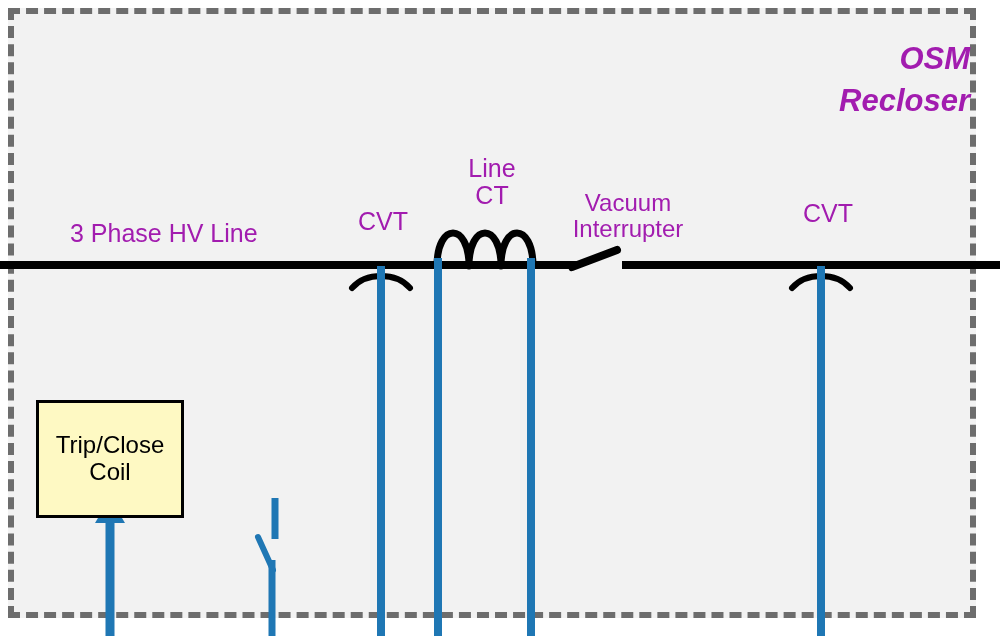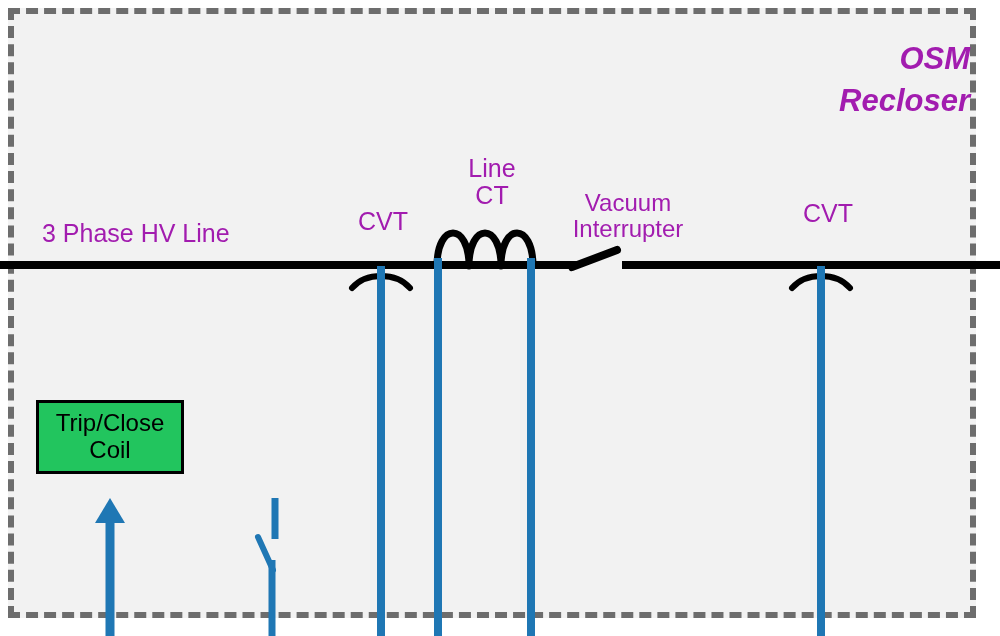--- a/index.html
+++ b/index.html
@@ -53,22 +53,22 @@
     text-align: right;
     line-height: 1.35;
   }
   .lbl-aux       { left: 231px; top: 422px; font-size: 25px; text-align: center; width: 118px; }
   
   #coil-box {
     position: absolute;
     left: 36px;
     top: 400px;
     width: 148px;
-    height: 74px;
-    background: #22c55e;
+    height: 118px;
+    background: #fef9c3;
     border: 3px solid #000000;
     box-sizing: border-box;
     display: flex;
     align-items: center;
     justify-content: center;
   }
   #coil-box .coil-text {
     font-size: 24px;
     color: #000000;
     text-align: center;
@@ -105,21 +105,21 @@
     <line x1="110" y1="636" x2="110" y2="515" stroke="#1f77b4" stroke-width="9"></line>
     <polygon points="110,498 95,523 125,523" fill="#1f77b4"></polygon>
 
     <line x1="275" y1="498" x2="275" y2="539" stroke="#1f77b4" stroke-width="7" stroke-linecap="butt"></line>
     <line x1="258" y1="537" x2="273" y2="570" stroke="#1f77b4" stroke-width="6" stroke-linecap="round"></line>
     <line x1="272" y1="560" x2="272" y2="636" stroke="#1f77b4" stroke-width="7"></line>
   </svg>
 
   <div class="label lbl-osm" style="white-space: pre-line;"><span>OSM</span><br><span>Recloser</span></div>
 
-  <div class="label lbl-hv" style="white-space: pre-line;">3 Phase  HV Line</div>
+  <div class="label lbl-hv" style="white-space: pre-line; margin-left: 28px;">3 Phase  HV Line</div>
 
   <div class="label lbl-cvt-left" style="white-space: pre-line;">CVT</div>
 
   <div class="label lbl-phasect" style="white-space: pre-line;">Line
 CT</div>
 
   <div class="label lbl-vacuum" style="white-space: pre-line;">Vacuum
 Interrupter</div>
 
   <div class="label lbl-cvt-right" style="white-space: pre-line;">CVT</div>

